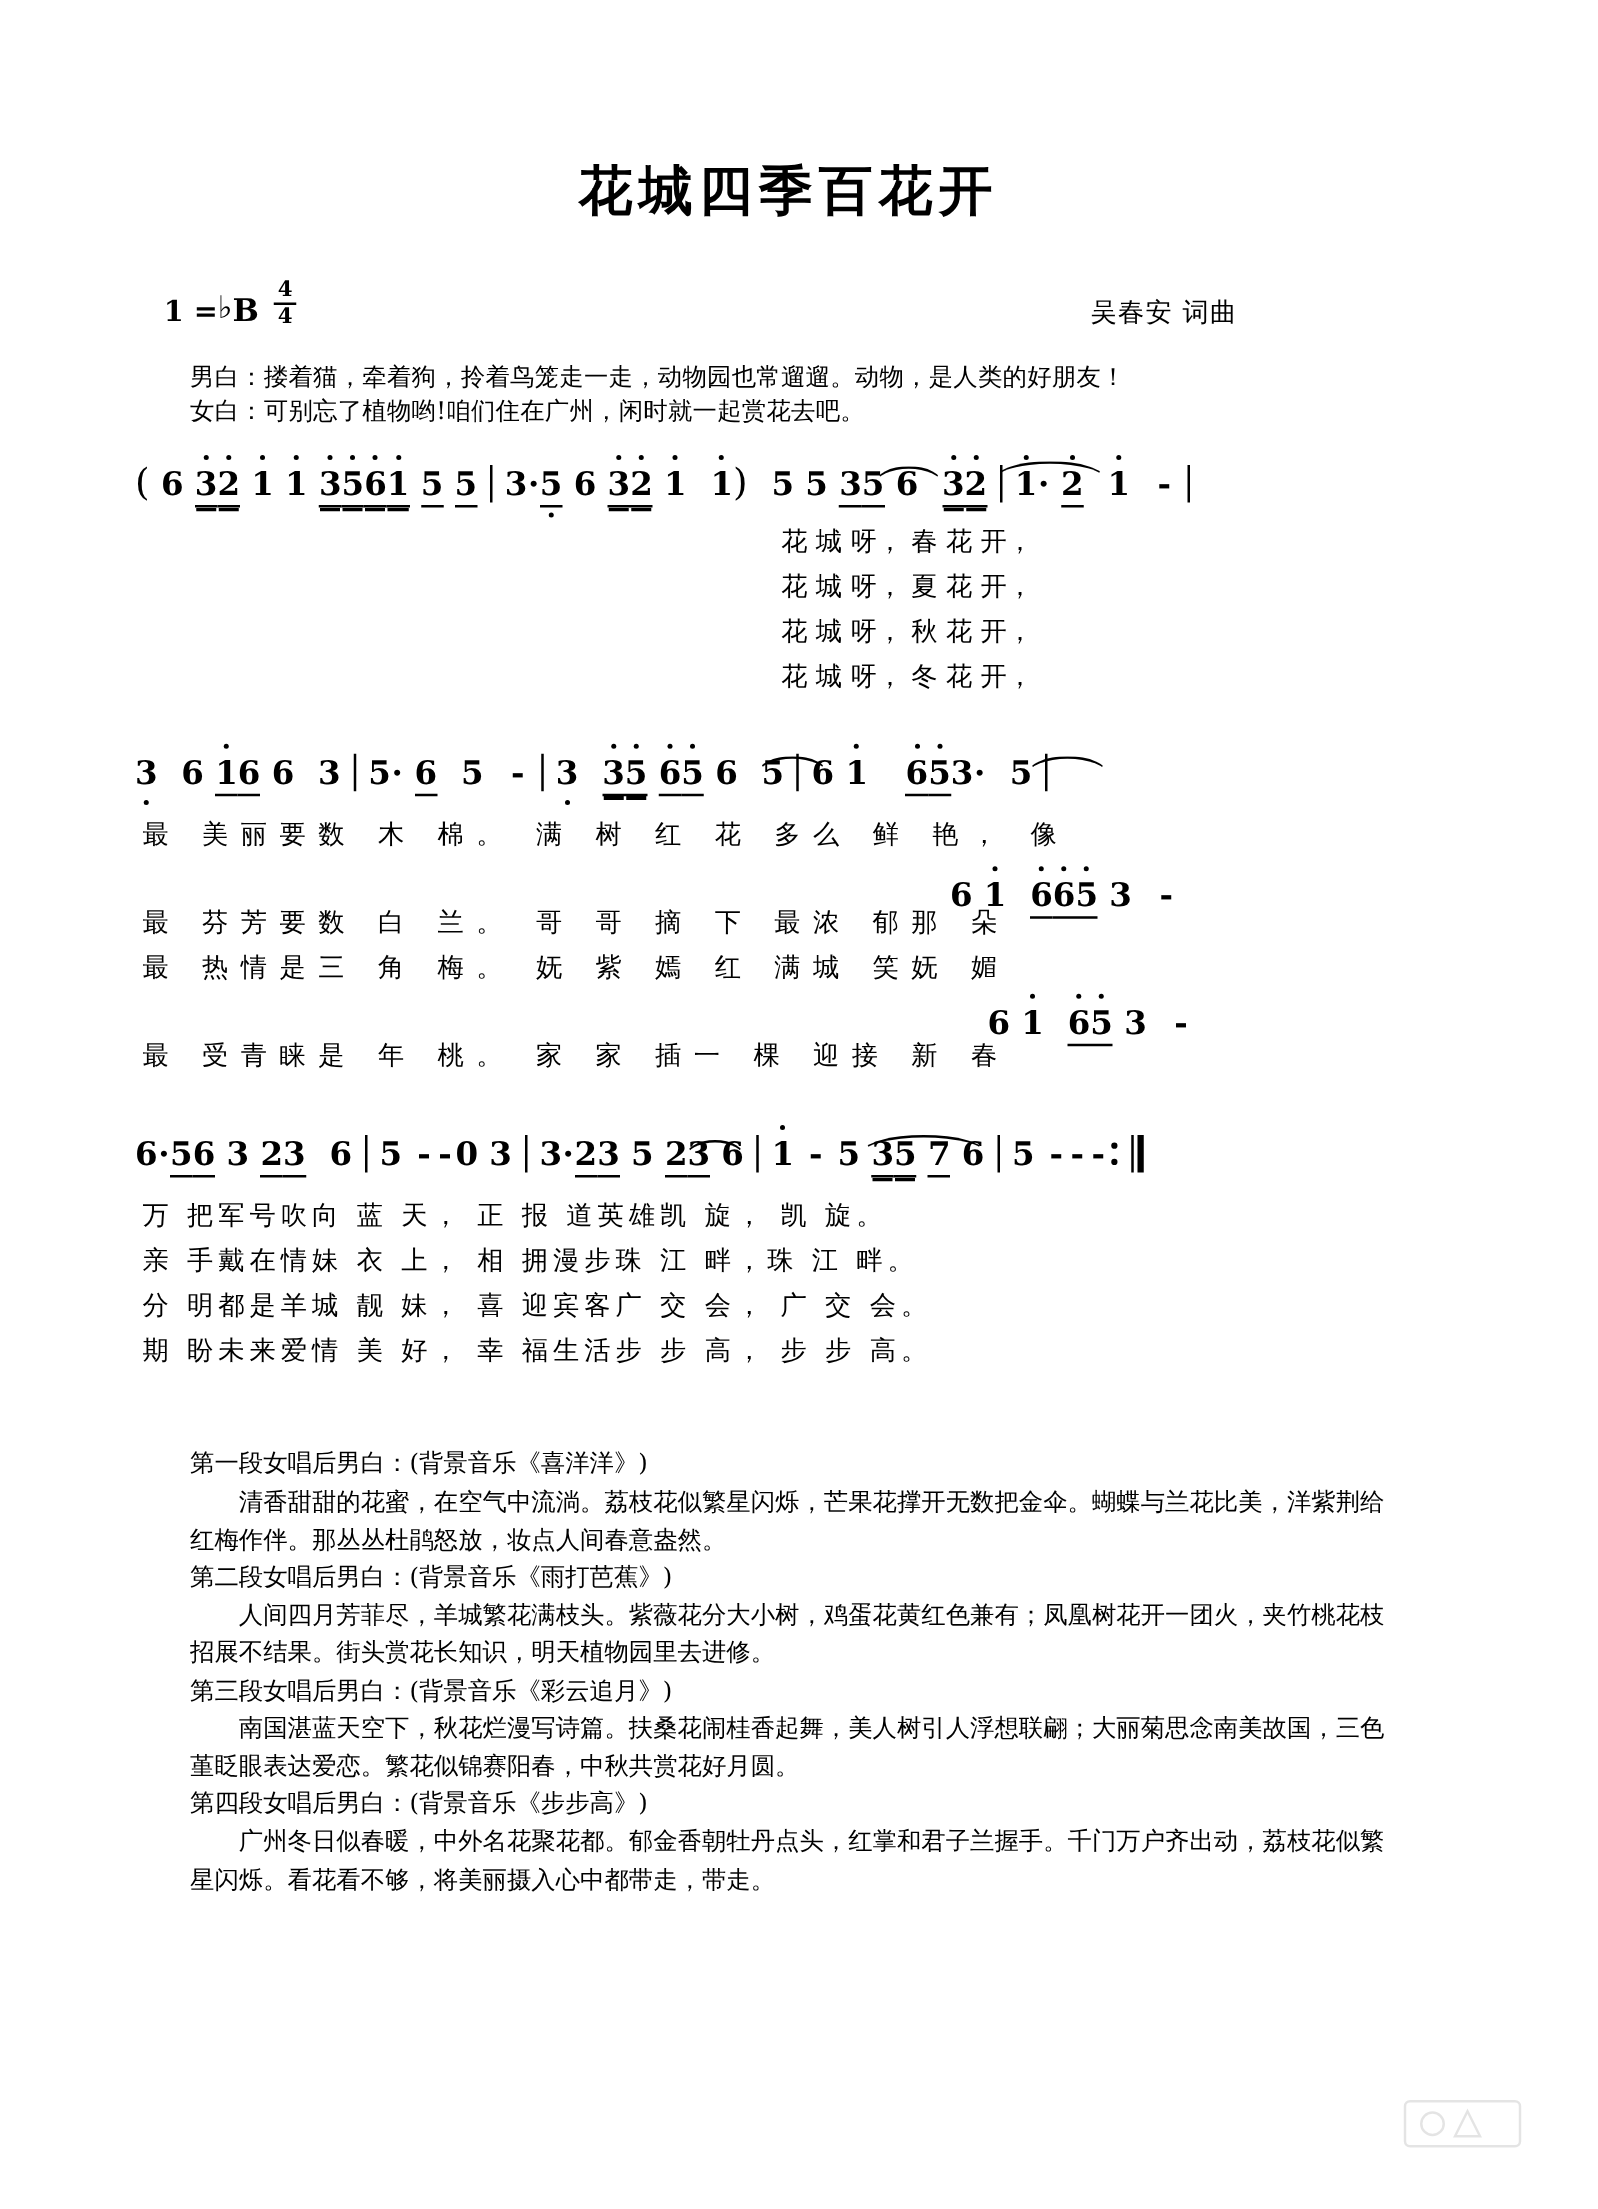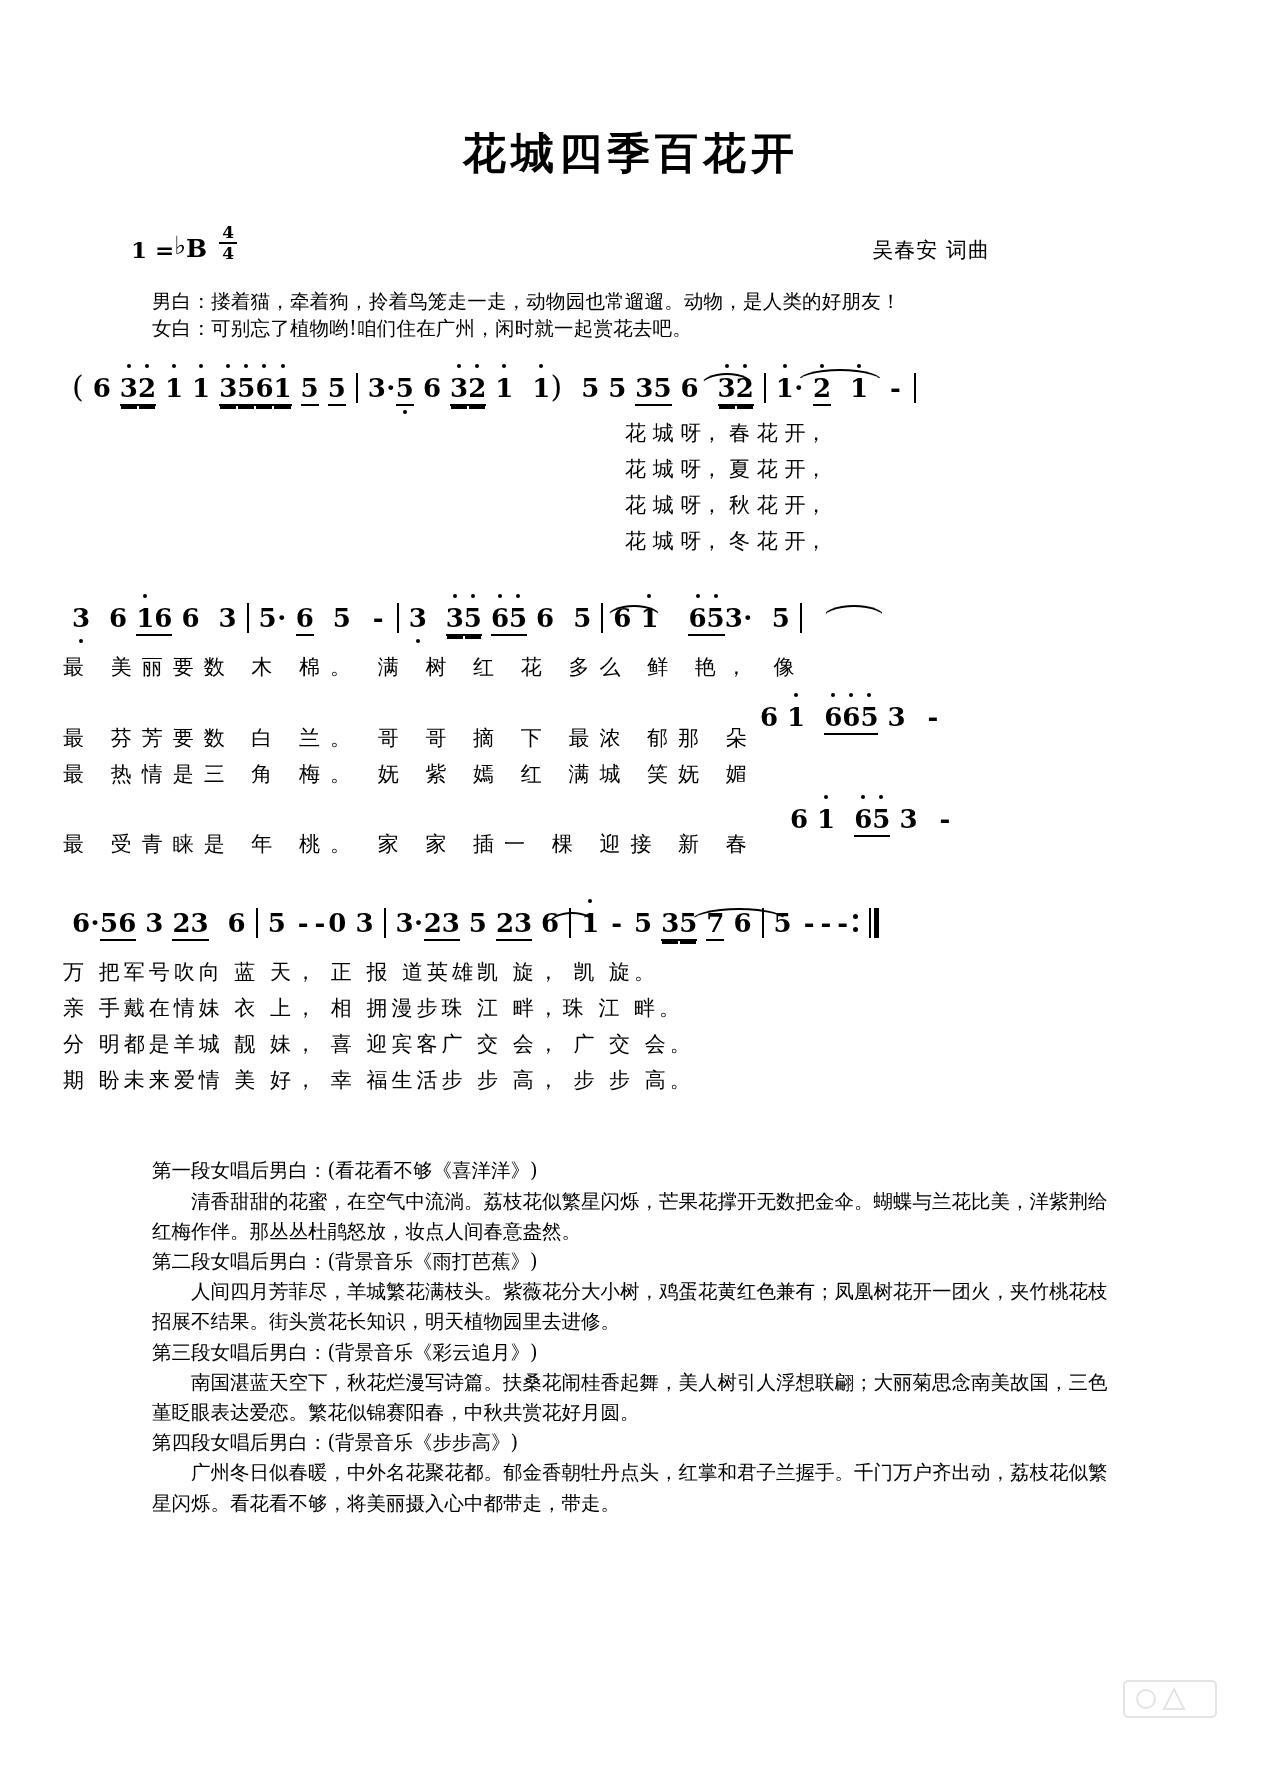--- a/index.html
+++ b/index.html
@@ -88,21 +88,21 @@
     letter-spacing: 0.2px;
   }
   .dialogue .line { white-space: nowrap; }
 
   
   .system { position: relative; margin-top: 18px; }
 
   .notes-row {
     position: relative;
     height: 46px;
-    padding-left: 72px;
+    padding-left: 108px;
     font-family: "DejaVu Serif", "Liberation Serif", serif;
     font-size: 26px;
     font-weight: bold;
     white-space: nowrap;
   }
 
   
   .ng {
     position: relative;
     display: inline-block;
@@ -198,21 +198,21 @@
   .slur {
     position: absolute;
     border-top: 2px solid #000;
     border-radius: 50% / 100% 100% 0 0;
     height: 12px;
     border-left: 1px solid transparent;
     border-right: 1px solid transparent;
   }
 
   
-  .lyrics { padding-left: 63px; }
+  .lyrics { padding-left: 114px; }
   .lyric-line {
     font-size: 21px;
     line-height: 1.72;
     white-space: nowrap;
     letter-spacing: 0;
   }
 
   
   .float-notes {
     position: absolute;
@@ -321,21 +321,21 @@
     </div>
     <div class="lyrics">
       <div class="lyric-line" style="letter-spacing:4px;">万 把军号吹向 蓝 天，   正 报 道英雄凯   旋， 凯     旋。</div>
       <div class="lyric-line" style="letter-spacing:4px;">亲 手戴在情妹 衣 上，   相 拥漫步珠  江 畔，珠   江   畔。</div>
       <div class="lyric-line" style="letter-spacing:4px;">分 明都是羊城 靓 妹，   喜 迎宾客广  交 会， 广   交   会。</div>
       <div class="lyric-line" style="letter-spacing:4px;">期 盼未来爱情 美 好，   幸 福生活步  步 高， 步   步   高。</div>
     </div>
   </div>
 
   <div class="narration">
-    <div class="narr-head">第一段女唱后男白：(看花看不够《喜洋洋》)</div>
+    <div class="narr-head">第一段女唱后男白：(背景音乐《喜洋洋》)</div>
     <div class="narr-body">清香甜甜的花蜜，在空气中流淌。荔枝花似繁星闪烁，芒果花撑开无数把金伞。蝴蝶与兰花比美，洋紫荆给红梅作伴。那丛丛杜鹃怒放，妆点人间春意盎然。</div>
     <div class="narr-head">第二段女唱后男白：(背景音乐《雨打芭蕉》)</div>
     <div class="narr-body">人间四月芳菲尽，羊城繁花满枝头。紫薇花分大小树，鸡蛋花黄红色兼有；凤凰树花开一团火，夹竹桃花枝招展不结果。街头赏花长知识，明天植物园里去进修。</div>
     <div class="narr-head">第三段女唱后男白：(背景音乐《彩云追月》)</div>
     <div class="narr-body">南国湛蓝天空下，秋花烂漫写诗篇。扶桑花闹桂香起舞，美人树引人浮想联翩；大丽菊思念南美故国，三色堇眨眼表达爱恋。繁花似锦赛阳春，中秋共赏花好月圆。</div>
     <div class="narr-head">第四段女唱后男白：(背景音乐《步步高》)</div>
     <div class="narr-body">广州冬日似春暖，中外名花聚花都。郁金香朝牡丹点头，红掌和君子兰握手。千门万户齐出动，荔枝花似繁星闪烁。看花看不够，将美丽摄入心中都带走，带走。</div>
   </div>
 
   <svg class="watermark" viewBox="0 0 96 48">

